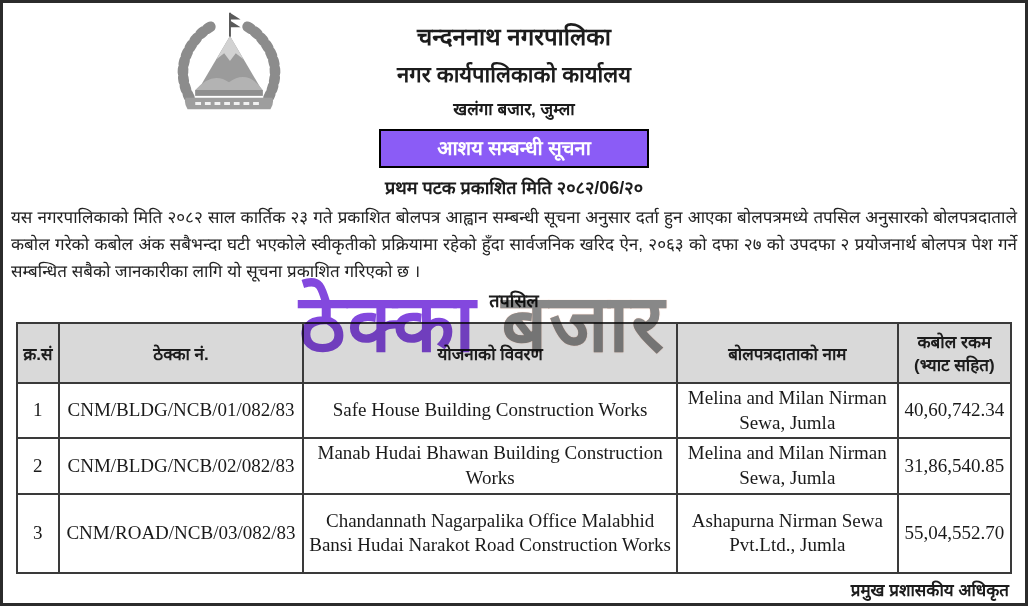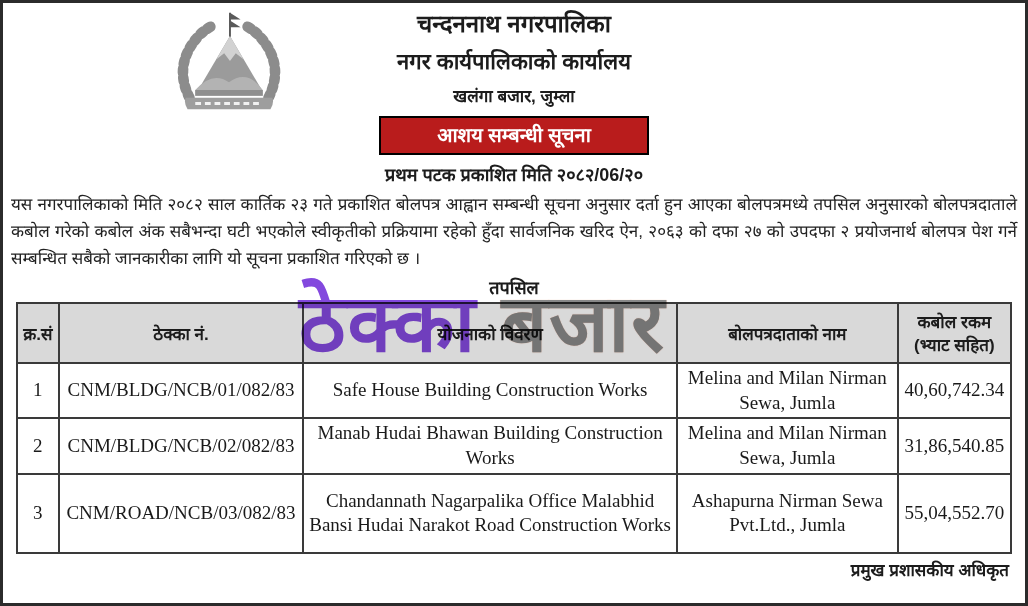--- a/index.html
+++ b/index.html
@@ -7,54 +7,54 @@
   .page {
     position: relative;
     width: 1028px;
     height: 606px;
     border: 3px solid #2b2b2b;
     background: #ffffff;
     font-family: "Liberation Sans", sans-serif;
     color: #1c1c1c;
     overflow: hidden;
   }
-  .header { text-align: center; padding-top: 1px; position: relative; }
+  .header { text-align: center; padding-top: 14px; position: relative; }
   .logo {
     position: absolute;
     left: 163px; top: 6px;
     width: 126px; height: 108px;
   }
   .org-name   { font-size: 24px; font-weight: bold; margin: 2px 0 6px 0; }
   .org-office { font-size: 22px; font-weight: bold; margin: 0 0 9px 0; }
   .org-addr   { font-size: 17px; font-weight: bold; margin: 0 0 8px 0; }
   .org-prov   { font-size: 17px; font-weight: bold; margin: 0; }
   .banner-wrap { text-align: center; margin-top: 9px; }
   .banner {
     display: inline-block;
-    background: #b91c1c;
+    background: #8b5cf6;
     color: #ffffff;
     border: 2px solid #000000;
     font-size: 20px;
     font-weight: bold;
     padding: 3px 30px 5px 30px;
     min-width: 270px;
   }
   .pub-date { text-align: center; font-size: 18px; font-weight: bold; margin-top: 7px; }
   .body-text {
     margin: 5px 8px 0 8px;
     font-size: 17px;
     line-height: 27px;
     text-align: justify;
     color: #222;
   }
   .caption { text-align: center; font-size: 18px; font-weight: bold; margin-top: 3px; }
   table.bids {
     border-collapse: collapse;
     width: calc(100% - 26px);
-    margin: 3px 13px 0 13px;
+    margin: 10px 13px 0 13px;
     table-layout: fixed;
   }
   table.bids th, table.bids td { border: 2px solid #3a3a3a; padding: 2px 4px; }
   table.bids th {
     background: #d9d9d9;
     font-size: 17px;
     font-weight: bold;
     height: 60px;
     font-family: "Liberation Sans", sans-serif;
   }

